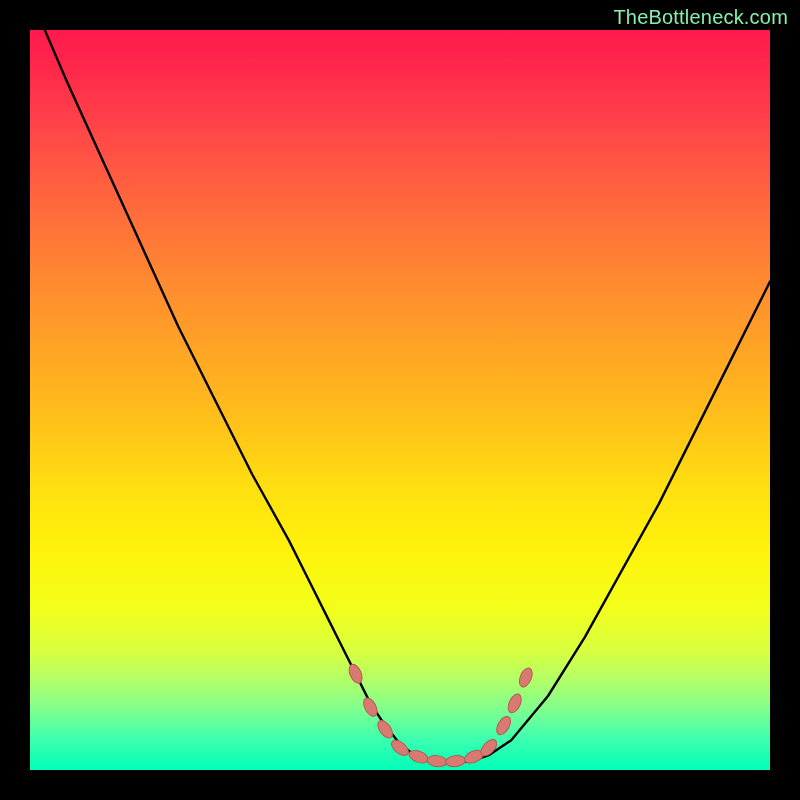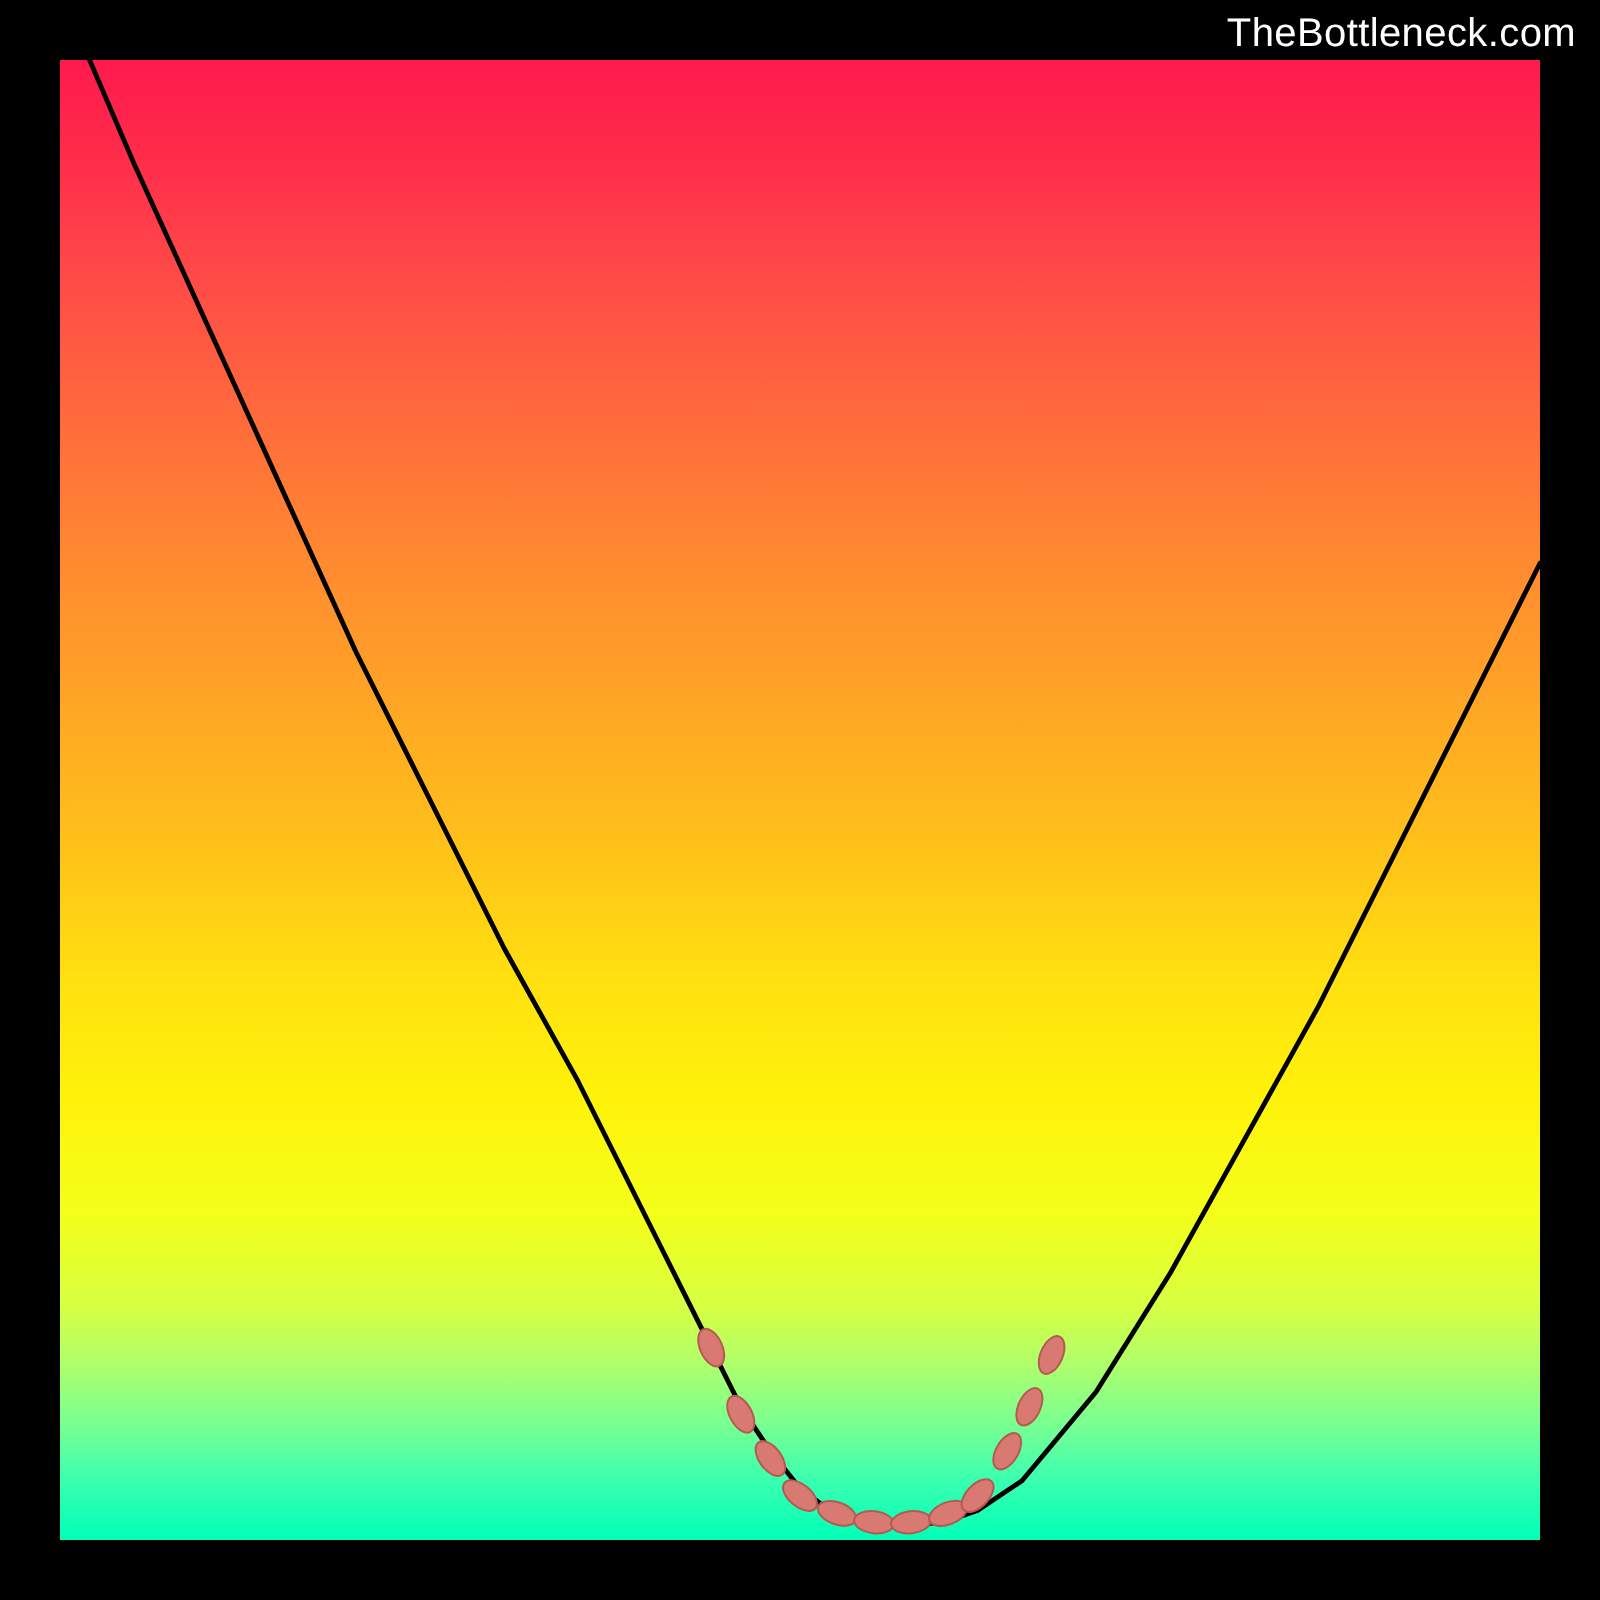--- a/index.html
+++ b/index.html
@@ -50,21 +50,21 @@
     left: 0;
     top: 0;
     width: 740px;
     height: 740px;
     display: block;
   }
   .attribution {
     position: absolute;
     top: 6px;
     right: 12px;
-    color: #ffffff;
+    color: #86efac;
     font-size: 20px;
     letter-spacing: 0.2px;
     user-select: none;
   }
 </style>
 </head>
 <body>
 
 <div class="frame">
   <div class="plot">

